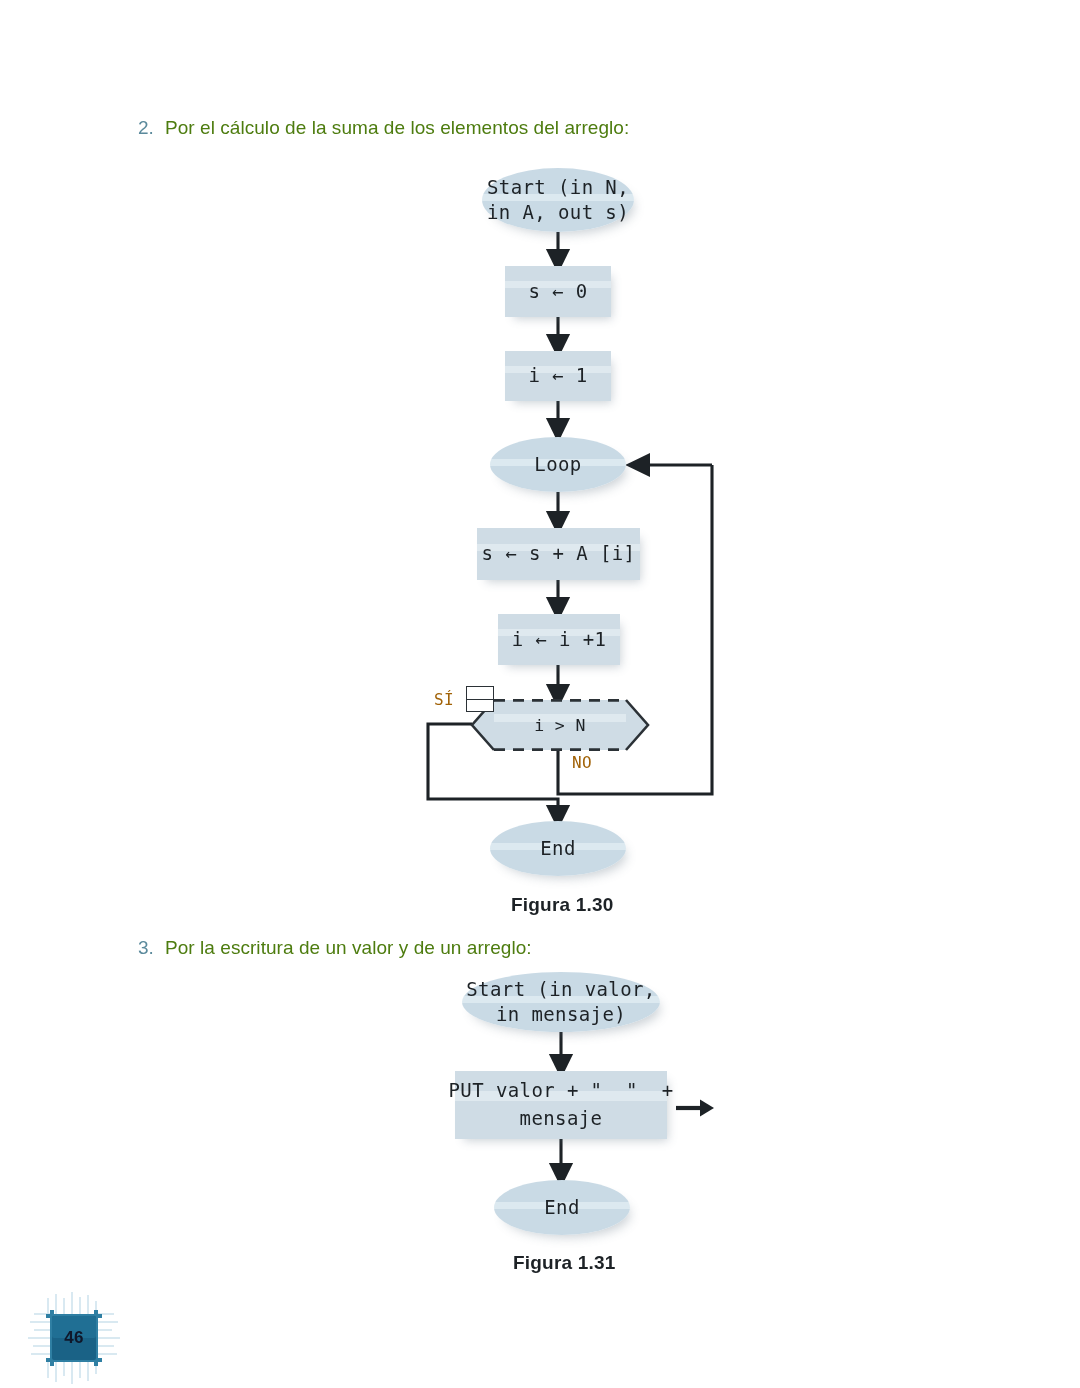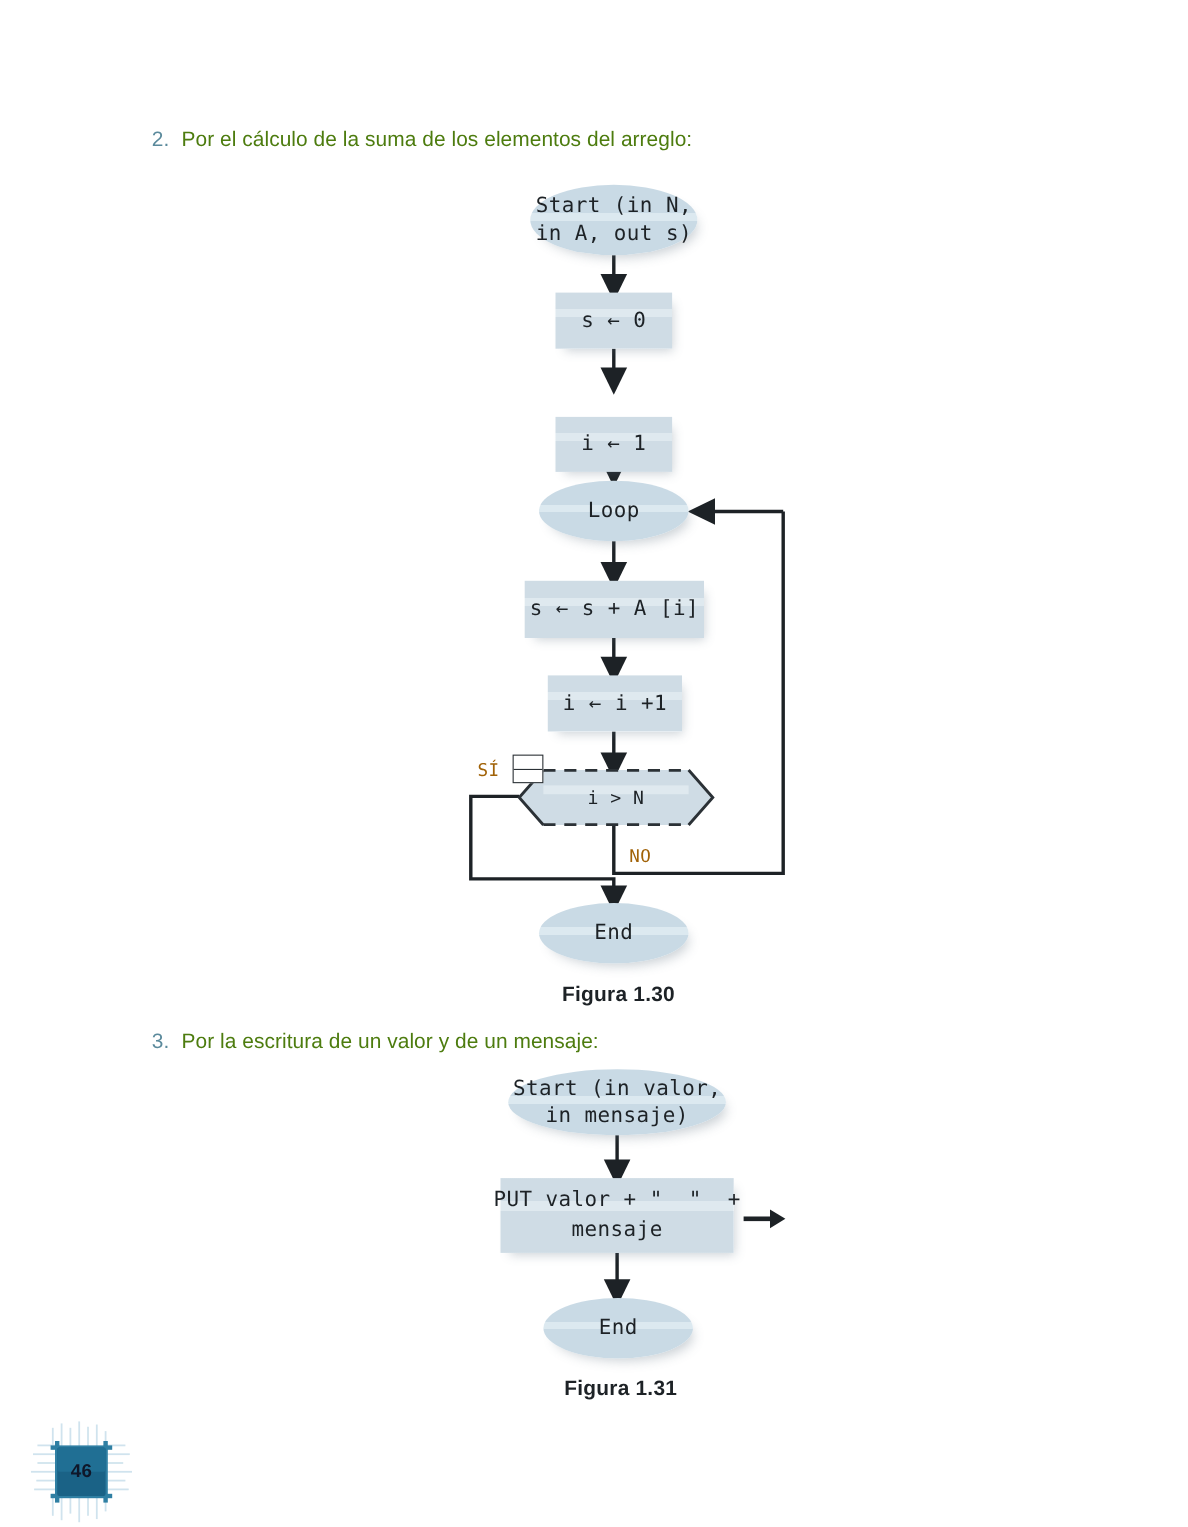--- a/index.html
+++ b/index.html
@@ -145,21 +145,21 @@
 
         <path d="M472,724 L428,724 L428,799 L558,799 L558,818" marker-end="url(#ah)"></path>
       </g>
     </svg>
 
     <div class="node term" style="left:482px;top:168px;width:152px;height:64px;">Start (in N,
 in A, out s)</div>
 
     <div class="node proc" style="left:505px;top:266px;width:106px;height:51px;">s ← 0</div>
 
-    <div class="node proc" style="left:505px;top:351px;width:106px;height:50px;margin-top:28px;">i ← 1</div>
+    <div class="node proc" style="left:505px;top:351px;width:106px;height:50px;">i ← 1</div>
 
     <div class="node term" style="left:490px;top:437px;width:136px;height:55px;">Loop</div>
 
     <div class="node proc" style="left:477px;top:528px;width:163px;height:52px;">s ← s + A [i]</div>
 
     <div class="node proc" style="left:498px;top:614px;width:122px;height:51px;">i ← i +1</div>
 
     <div class="hex-wrap" style="left:470px;top:698px;width:180px;height:54px;">
       <svg width="180" height="54" viewBox="0 0 180 54">
         <polygon points="24,2 156,2 178,27 156,52 24,52 2,27" fill="#cfdce5"></polygon>
@@ -170,30 +170,30 @@
 
         <line x1="24" y1="2.4" x2="156" y2="2.4" stroke="#2b3136" stroke-width="2.6" stroke-dasharray="11 8"></line>
         <line x1="24" y1="51.6" x2="156" y2="51.6" stroke="#2b3136" stroke-width="2.6" stroke-dasharray="11 8"></line>
       </svg>
       <div class="hex-label">i &gt; N</div>
     </div>
 
     <div class="branch-label" style="left:434px;top:690px;">SÍ</div>
     <div class="si-box" style="left:466px;top:686px;"></div>
 
-    <div class="branch-label" style="left:572px;top:753px;margin-top:16px;">NO</div>
+    <div class="branch-label" style="left:572px;top:753px;">NO</div>
 
     <div class="node term" style="left:490px;top:821px;width:136px;height:55px;">End</div>
 
     <div class="fig-caption" style="left:511px;top:894px;">Figura 1.30</div>
   </div>
 
   <div class="list-item" id="item-3">
     <span class="list-num">3.</span>
-    <span class="list-text">Por la escritura de un valor y de un mensaje:</span>
+    <span class="list-text">Por la escritura de un valor y de un arreglo:</span>
   </div>
 
   <div>
 
     <svg class="flow">
       <g stroke="#1d2226" stroke-width="3.1" fill="none">
         <line x1="561" y1="1032" x2="561" y2="1067" marker-end="url(#ah)"></line>
         <line x1="561" y1="1139" x2="561" y2="1176" marker-end="url(#ah)"></line>
       </g>
 

